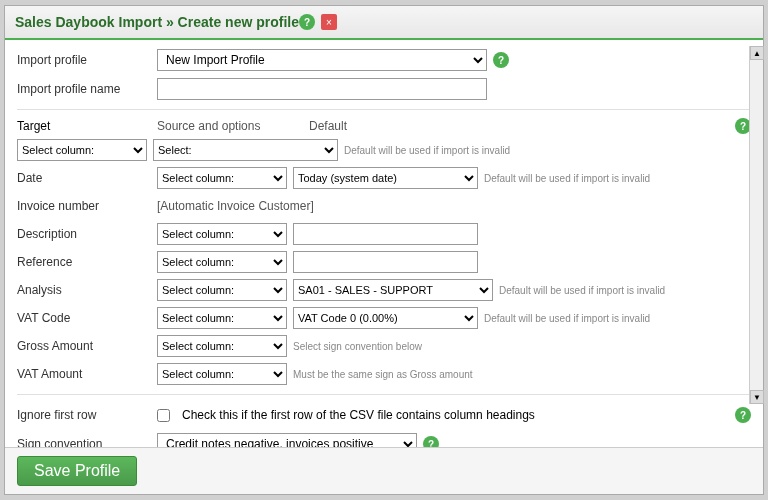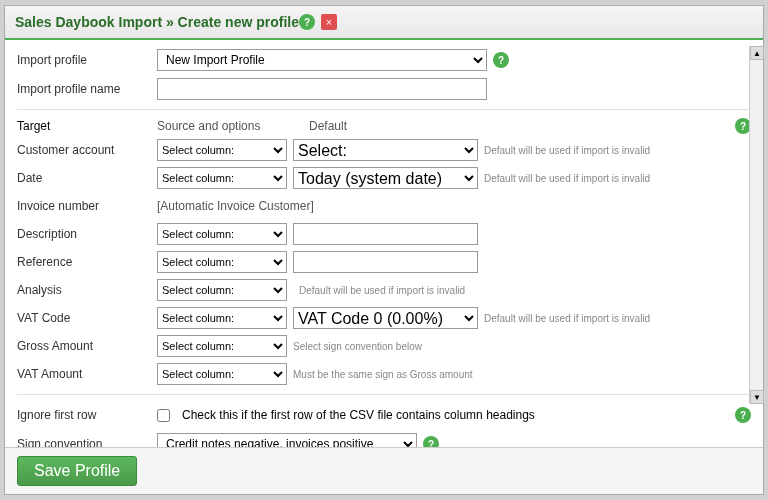--- a/index.html
+++ b/index.html
@@ -135,21 +135,21 @@
       height: 22px;
       border: 1px solid #999;
       font-size: 11px;
       background: white;
       cursor: pointer;
     }
     .default-select {
       width: 185px;
       height: 22px;
       border: 1px solid #999;
-      font-size: 16px;
+      font-size: 11px;
       background: white;
       cursor: pointer;
     }
     .default-input {
       width: 185px;
       height: 22px;
       border: 1px solid #999;
       font-size: 11px;
       background: white;
       padding: 2px 4px;
@@ -272,21 +272,20 @@
 
     <div class="table-header-row">
       <div class="th-label">Target</div>
       <div class="th-source">Source and options</div>
       <div style="width:6px;"></div>
       <div class="th-default">Default</div>
       <div class="help-icon" style="margin-left:auto;">?</div>
     </div>
 
     <div class="mapping-row">
-      <div class="mapping-label">Customer account</div>
       <select class="source-select">
         <option>Select column:</option>
       </select>
       <span style="display:inline-block;width:6px;"></span>
       <select class="default-select">
         <option>Select:</option>
       </select>
       <span class="hint-text">Default will be used if import is invalid</span>
     </div>
 
@@ -324,20 +323,23 @@
       <span style="display:inline-block;width:6px;"></span>
       <input type="text" class="default-input" value="" style="">
     </div>
 
     <div class="mapping-row">
       <div class="mapping-label">Analysis</div>
       <select class="source-select">
         <option>Select column:</option>
       </select>
       <span style="display:inline-block;width:6px;"></span>
+      <select class="default-select" style="width:200px;">
+        <option>SA01 - SALES - SUPPORT</option>
+      </select>
       <span class="hint-text">Default will be used if import is invalid</span>
     </div>
 
     <div class="mapping-row">
       <div class="mapping-label">VAT Code</div>
       <select class="source-select">
         <option>Select column:</option>
       </select>
       <span style="display:inline-block;width:6px;"></span>
       <select class="default-select" style="width:185px;">

